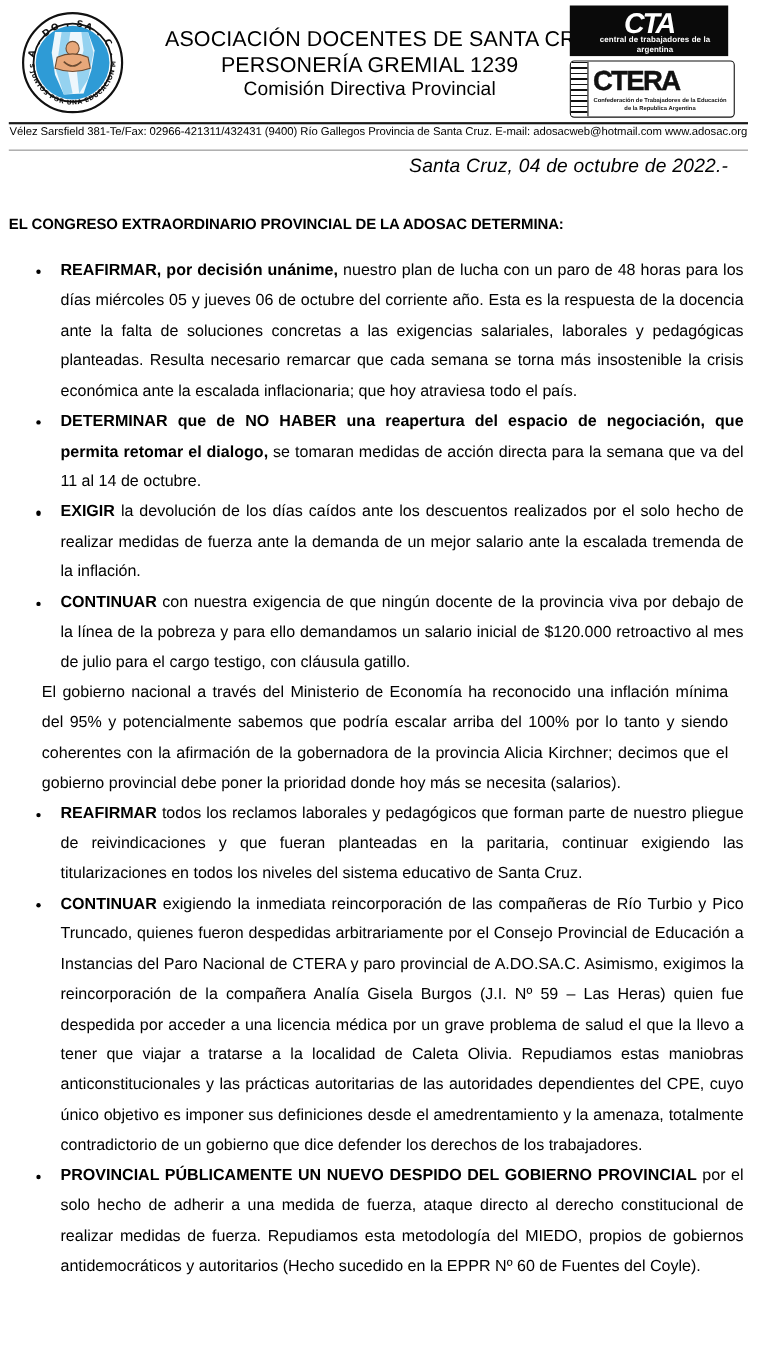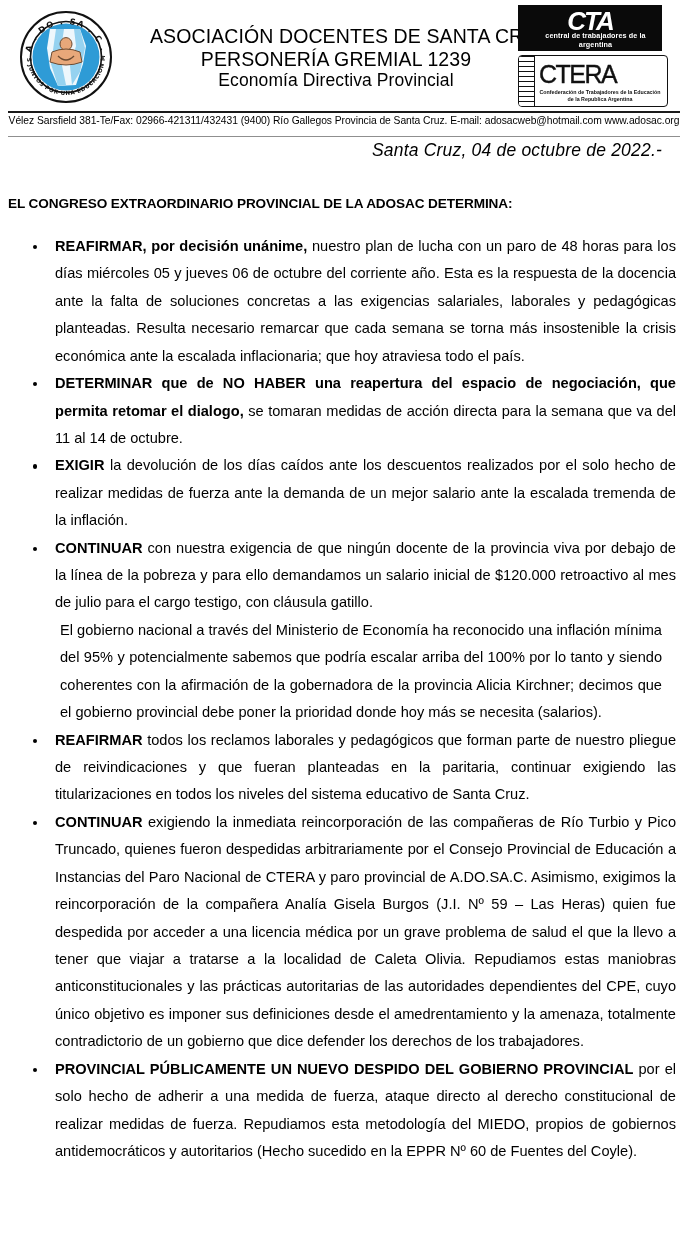--- a/index.html
+++ b/index.html
@@ -117,21 +117,21 @@
     background:
       repeating-linear-gradient(to bottom,
         #111 0px, #111 1.3px,
         #fff 1.3px, #fff 5.0px);
   }
   .ctera-word {
     position: absolute;
     left: 20px;
     top: 4px;
     font-family: "Liberation Sans", sans-serif;
-    font-weight: normal;
+    font-weight: bold;
     font-size: 25px;
     letter-spacing: -1.5px;
     color: #111;
     -webkit-text-stroke: 0.4px #111;
   }
   .ctera-sub {
     position: absolute;
     left: 18px; right: 4px;
     bottom: 3px;
     text-align: center;
@@ -217,21 +217,21 @@
     left: 33px;
     top: 12px;
     width: 4.2px;
     height: 4.2px;
     border-radius: 50%;
     background: #000;
   }
 
   .sub-para {
     margin: 0;
-    padding-left: 60px;
+    padding-left: 38px;
     padding-right: 26px;
     font-size: 14.6px;
     line-height: 1.88;
     text-align: justify;
   }
 
   .b { font-weight: bold; }
 </style>
 </head>
 <body>
@@ -262,21 +262,21 @@
         </text>
         <text font-family="DejaVu Sans, sans-serif" font-size="5.6" font-weight="bold" fill="#111111" letter-spacing="0.5">
           <textPath href="#arcBot" startOffset="50%" text-anchor="middle">TODOS JUNTOS POR UNA EDUCACION MEJOR</textPath>
         </text>
       </svg>
     </div>
 
     <div class="org-titles">
       <div class="org-line1">ASOCIACIÓN DOCENTES DE SANTA CRUZ</div>
       <div class="org-line2">PERSONERÍA GREMIAL 1239</div>
-      <div class="org-line3">Economía Directiva Provincial</div>
+      <div class="org-line3">Comisión Directiva Provincial</div>
     </div>
 
     <div class="logos-right">
       <div class="cta-box">
         <div class="cta-word">CTA</div>
         <div class="cta-sub">central de trabajadores de la argentina</div>
       </div>
       <div class="ctera-box">
         <div class="ctera-spiral"></div>
         <div class="ctera-word">CTERA</div>

